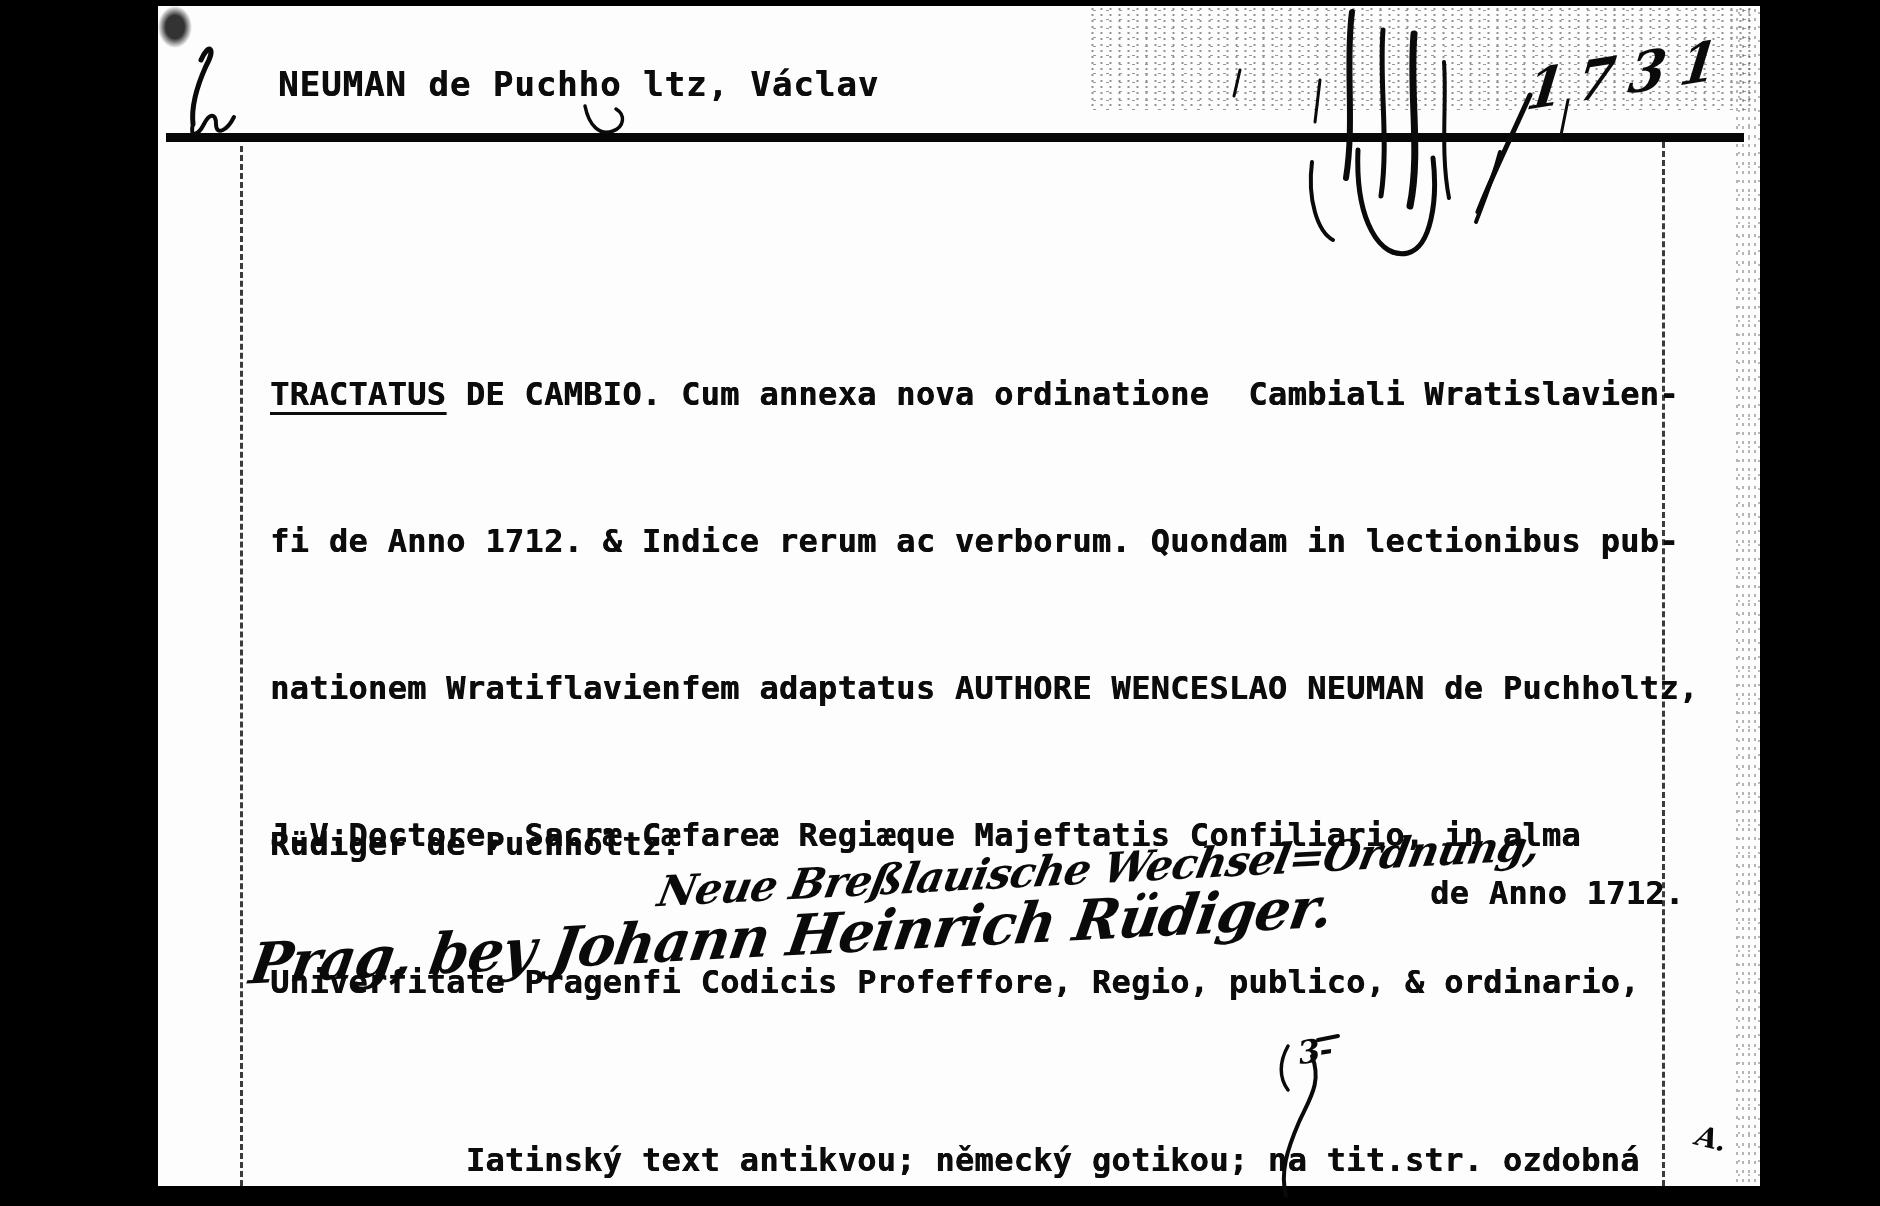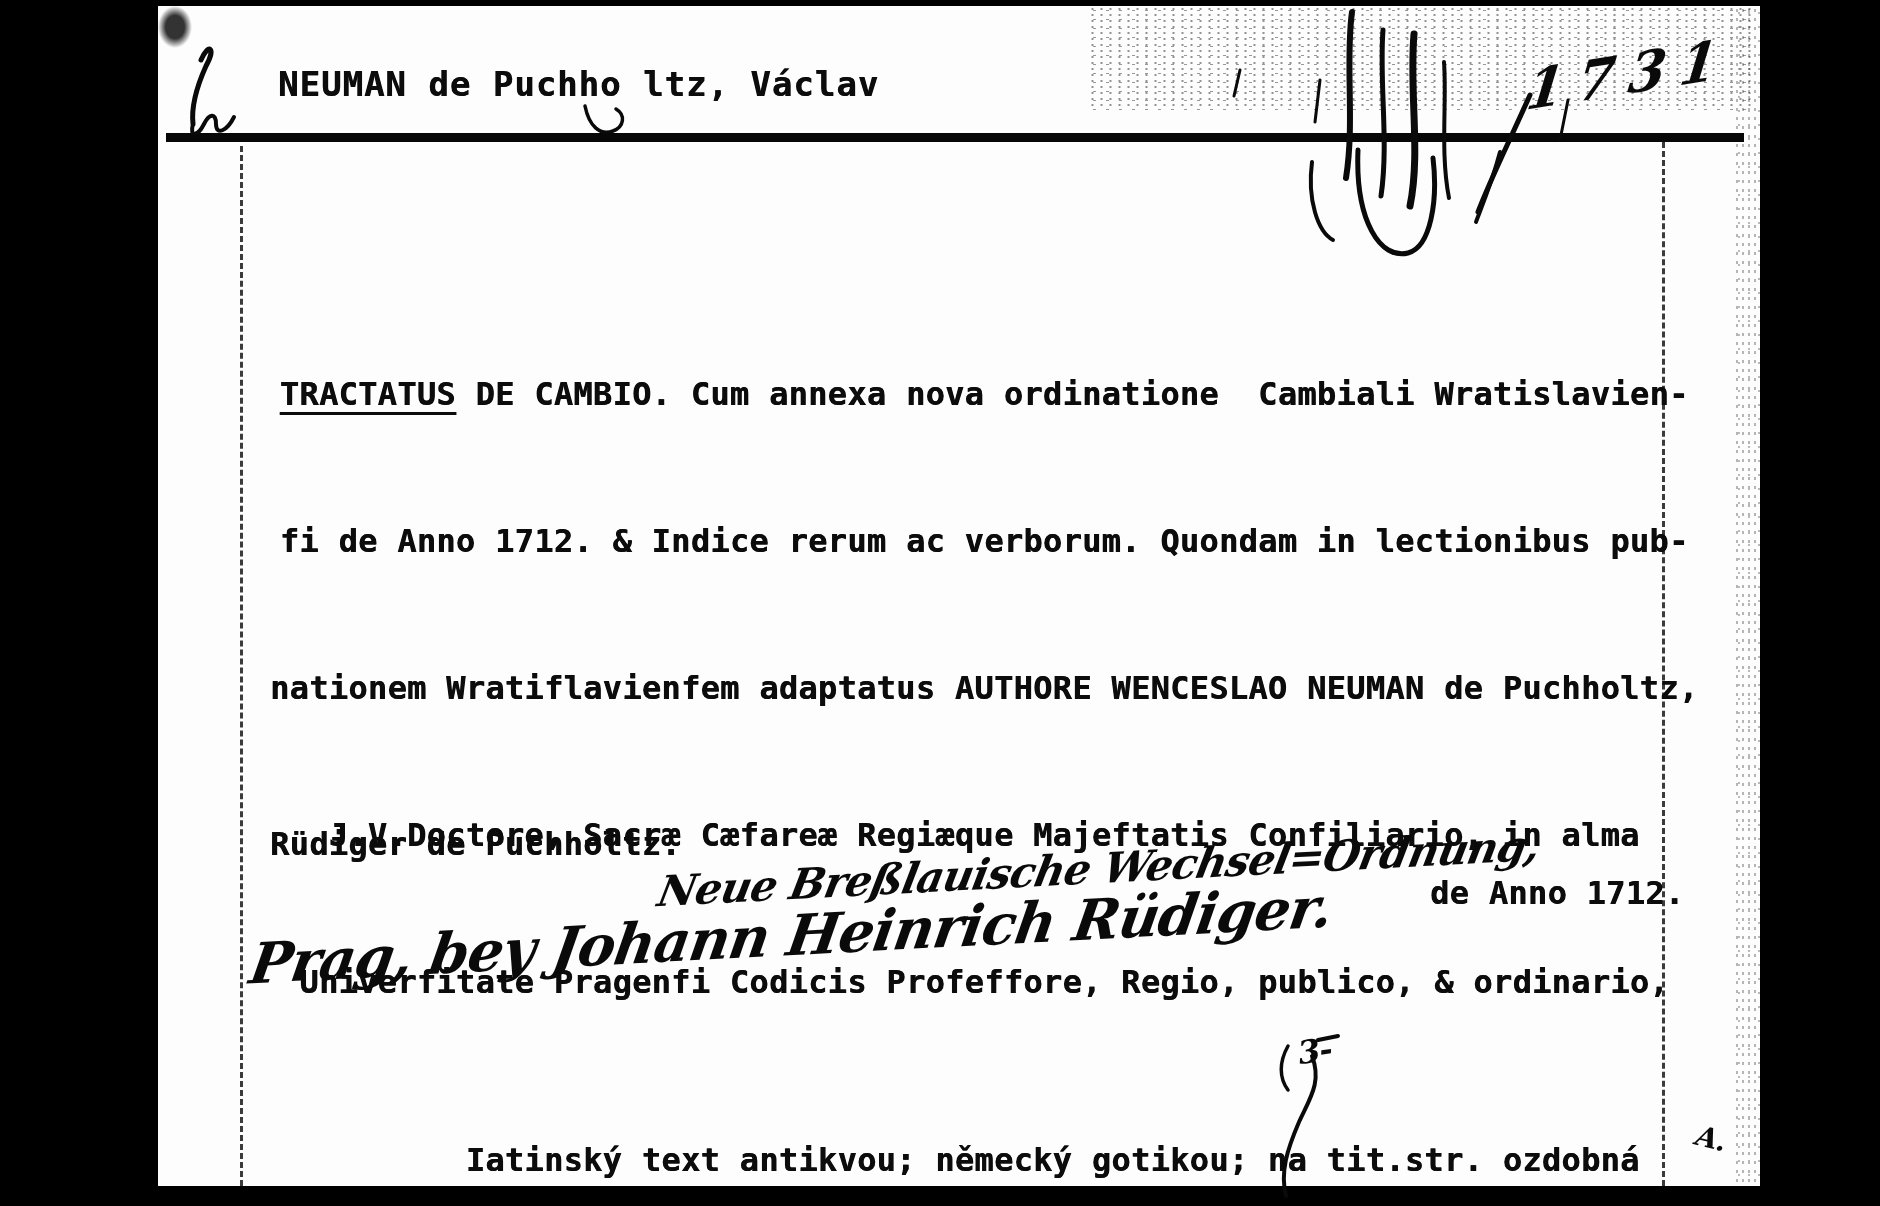--- a/index.html
+++ b/index.html
@@ -4,21 +4,21 @@
 <style>
   html,body{margin:0;padding:0;background:#000;}
   body{width:1880px;height:1206px;position:relative;overflow:hidden;
        font-family:"DejaVu Sans Mono","Liberation Mono",monospace;}
   #page{position:absolute;left:158px;top:6px;width:1602px;height:1180px;
         background:#fdfdfd;color:#0b0b0b;}
   .typed{position:absolute;font-family:"DejaVu Sans Mono","Liberation Mono",monospace;
          font-weight:bold;color:#0c0c0c;white-space:pre;
          text-shadow:0.5px 0 0 currentColor;}
   .body-text{font-size:32px;line-height:49px;letter-spacing:0.3px;}
-  .tline{height:49px;text-align:center;}
+  .tline{height:49px;}
   .u-word{text-decoration:underline;text-decoration-thickness:3px;text-underline-offset:7px;}
   .rule{position:absolute;left:8px;top:127px;width:1578px;height:9px;background:#070707;}
   .vdash{position:absolute;width:0;border-left:3px dashed #1a1a1a;opacity:.85;}
   .vdash.left{left:82px;top:140px;height:1040px;}
   .vdash.right{left:1504px;top:136px;height:1044px;}
   .kurrent{position:absolute;font-family:"DejaVu Serif","Liberation Serif",serif;
            font-style:italic;font-weight:bold;color:#0a0a0a;white-space:pre;
            letter-spacing:-1px;}
   .noise{position:absolute;opacity:.45;
      background-image:radial-gradient(#111 1.2px,transparent 1.3px),

